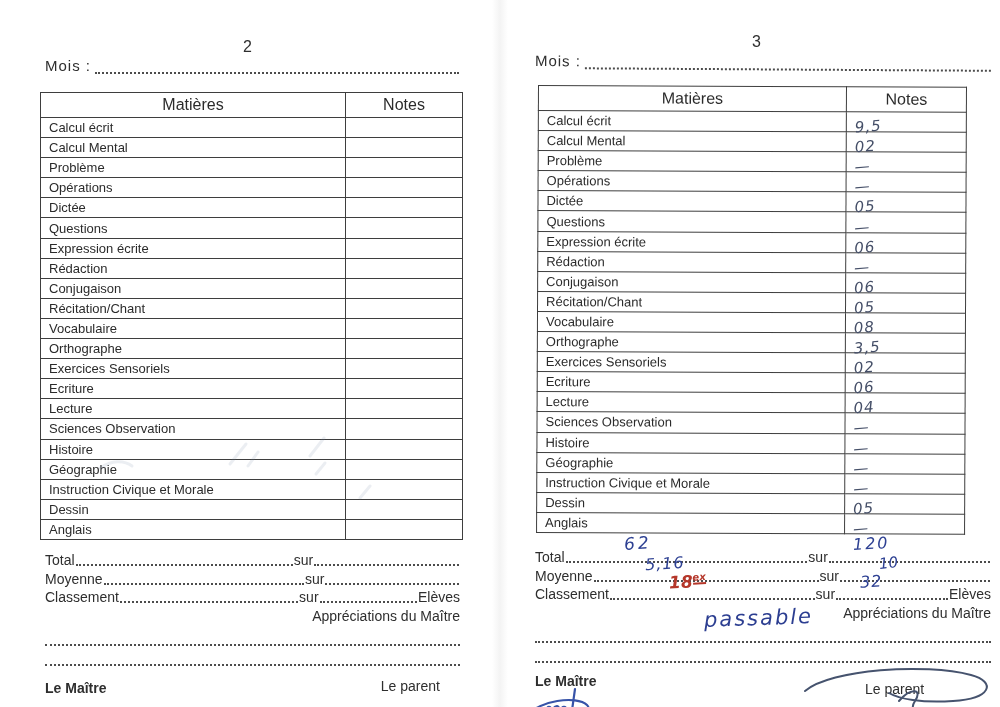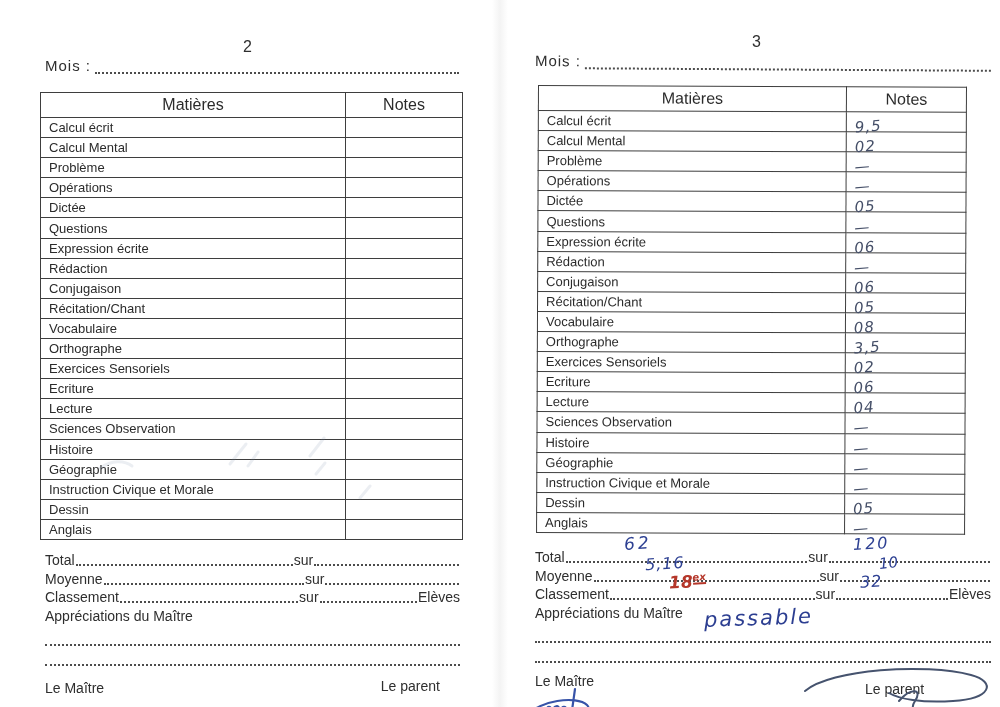--- a/index.html
+++ b/index.html
@@ -42,38 +42,38 @@
     font-size:15px;letter-spacing:1px;color:#454f68;
   }
 
   .summary{position:absolute;font-size:14px;color:#2e2e2e;}
   .page-left .summary{left:45px;top:552px;width:415px;}
   .page-right .summary{left:35px;top:549px;width:456px;}
   .sum-line{display:flex;align-items:flex-start;height:18.5px;}
   .sum-line .lbl{white-space:nowrap;}
   .sum-line .dots{position:relative;margin:0 1px;}
   .d1{flex:1.5;} .d2{flex:1;} .d2s{flex:0.82;}
-  .apprec{height:18.5px;}
+  .apprec{height:18.5px;text-align:right;}
   .dotline{position:relative;border-bottom:2px dotted #4c4c4c;height:16px;margin-top:2px;}
 
   .hw{
     position:absolute;font-family:"DejaVu Sans",sans-serif;font-style:italic;
     color:#2e4193;white-space:nowrap;line-height:1;
   }
   .v-total{left:24%;top:-14px;font-size:17px;transform:rotate(-4deg);letter-spacing:3px;}
   .v-total-sur{left:15%;top:-13px;font-size:16px;transform:rotate(-3deg);letter-spacing:2px;}
   .v-moy{left:23%;top:-12px;font-size:16px;transform:rotate(-4deg);letter-spacing:1px;}
   .v-moy-sur{left:26%;top:-12px;font-size:15px;transform:rotate(-6deg);}
   .v-cls{left:29%;top:-13px;font-size:17px;font-weight:700;color:#b5372a;transform:rotate(-3deg);}
   .v-cls sup{font-size:10px;border-bottom:2px solid #b5372a;}
   .v-cls-sur{left:21%;top:-12px;font-size:16px;transform:rotate(-4deg);letter-spacing:1px;}
   .v-apprec{left:37%;top:-17px;font-size:21px;letter-spacing:2px;transform:rotate(-2deg);color:#2c3e91;}
 
   .sig-row{position:relative;margin-top:6px;height:46px;font-size:14px;color:#2e2e2e;}
-  .sig-row .maitre{position:absolute;left:0;top:8px;}
+  .sig-row .maitre{position:absolute;left:0;top:8px;font-weight:bold;}
   .page-left .sig-row .parent{position:absolute;right:20px;top:6px;}
   .page-right .sig-row .maitre{top:4px;}
   .page-right .sig-row .parent{position:absolute;left:330px;top:12px;}
   .sig-svg{position:absolute;}
   .sig-maitre-svg{left:-12px;top:16px;}
   .sig-parent-svg{left:268px;top:-10px;}
   .ghost{position:absolute;left:60px;top:428px;opacity:0.14;}
 </style>
 </head>
 <body>

